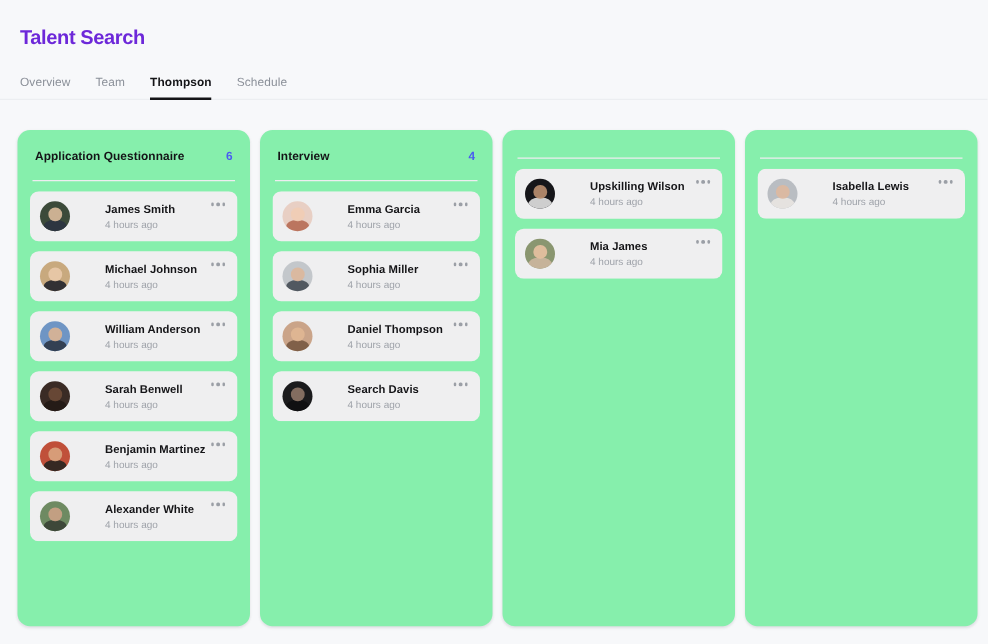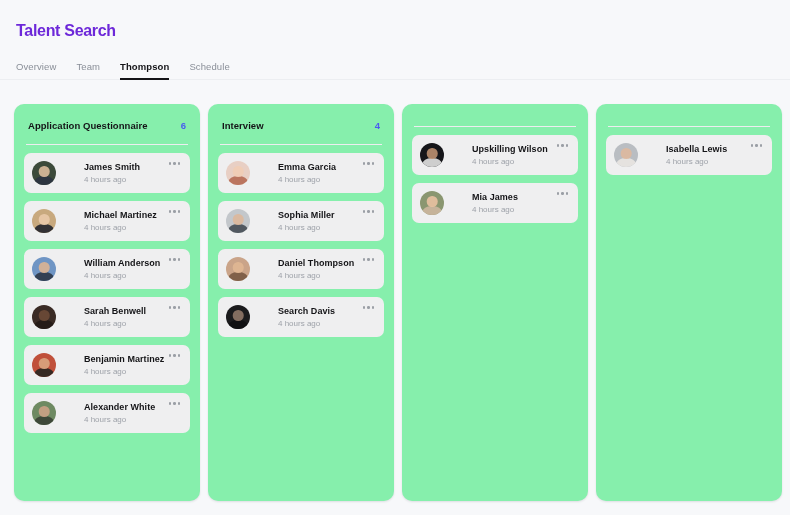--- a/index.html
+++ b/index.html
@@ -263,21 +263,21 @@
               <i></i>
               <i></i>
             </div>
           </div>
           <div class="card">
             <div class="avatar" style="background: rgb(200, 169, 126);">
               <div class="a-body" style="background: rgb(42, 42, 48);"></div>
               <div class="a-face" style="background: rgb(232, 201, 168);"></div>
             </div>
             <div class="meta">
-              <div class="name">Michael Martinez</div>
+              <div class="name">Michael Johnson</div>
               <div class="time">4 hours ago</div>
             </div>
             <div class="dots">
               <i></i>
               <i></i>
               <i></i>
             </div>
           </div>
           <div class="card">
             <div class="avatar" style="background: rgb(111, 149, 196);">

